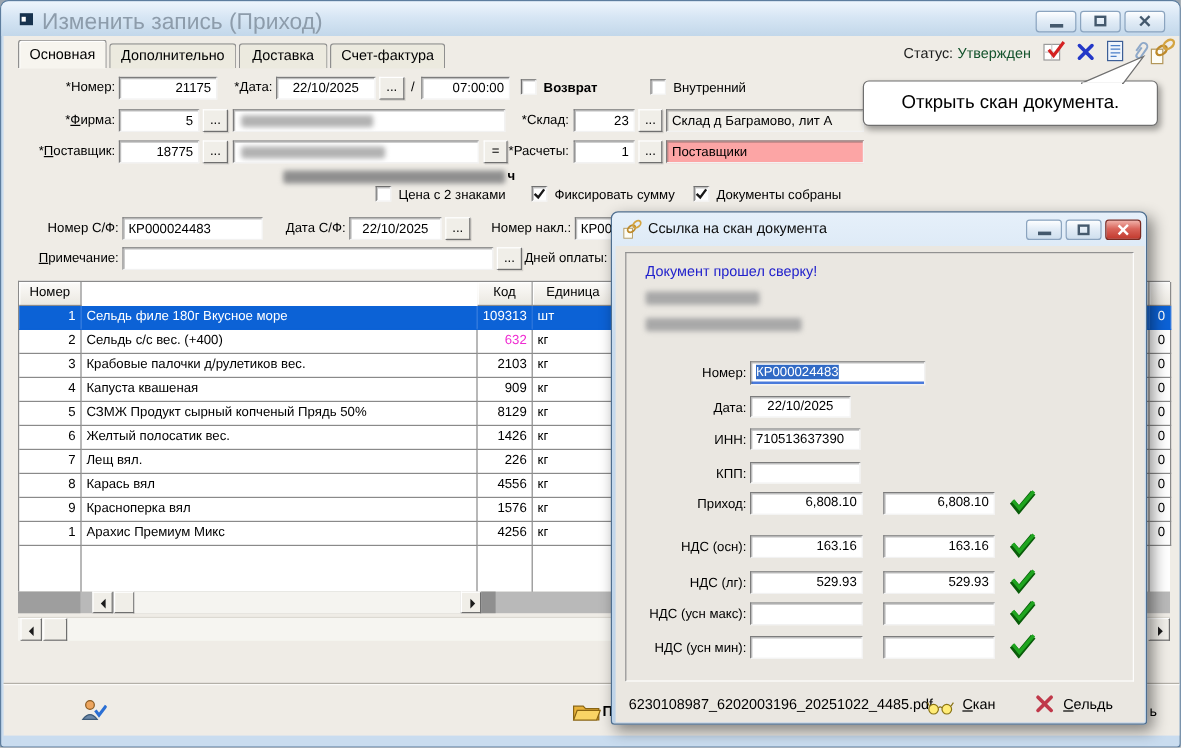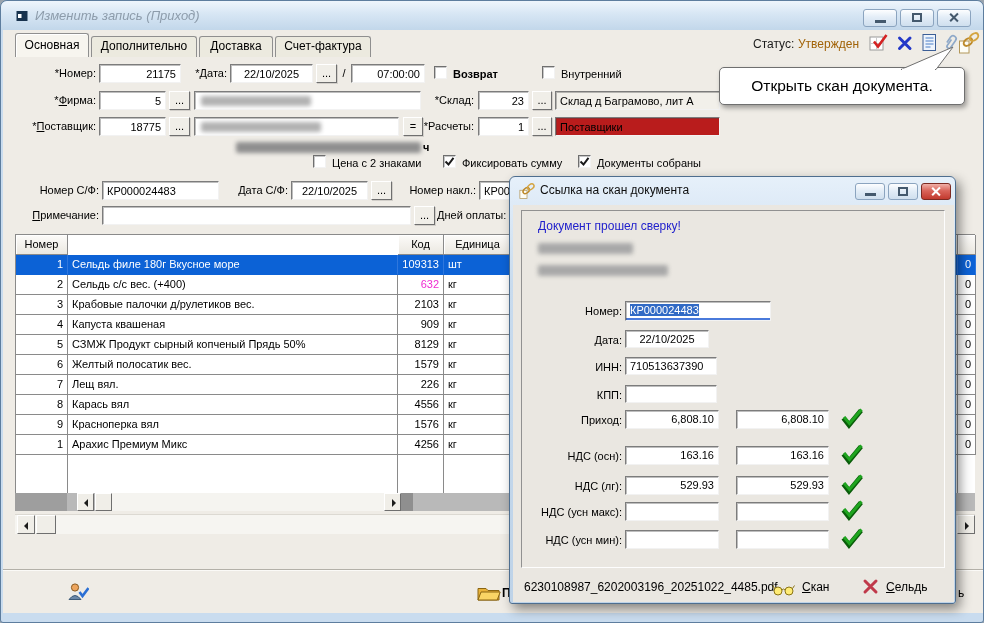--- a/index.html
+++ b/index.html
@@ -3,21 +3,21 @@
 <meta charset="utf-8">
 <style>
   * { margin:0; padding:0; box-sizing:border-box; }
   body { background:#9aa4ae; font-family:"Liberation Sans","DejaVu Sans",sans-serif; }
   #screen{ position:relative; width:984px; height:623px; background:#c9dcef;
     border:1px solid #5d7d9e; border-radius:7px 7px 3px 3px; overflow:hidden;
     font-size:11px; color:#000; }
   
   .titlebar{ position:absolute; left:0; top:0; width:100%; height:29px;
     background:linear-gradient(#eef5fc,#d7e6f4 45%,#c2d7ea); border-radius:6px 6px 0 0; }
-  .win-title{ position:absolute; left:34px; top:7px; font-size:13px; color:#8d9cab; white-space:nowrap;font-style:italic; }
+  .win-title{ position:absolute; left:34px; top:7px; font-size:19px; color:#8d9cab; white-space:nowrap; }
   .appicon{ position:absolute; left:14px; top:8px; width:14px; height:14px; }
   .winbtn{ position:absolute; top:8px; width:34px; height:18px; border:1px solid #8ba4bf; border-radius:3px;
     background:linear-gradient(#fdfeff,#e3edf7 45%,#cfdfee); }
   .dlgbtn{ position:absolute; top:6px; width:30px; height:17px; border:1px solid #8ba4bf; border-radius:3px;
     background:linear-gradient(#fdfeff,#e3edf7 45%,#cfdfee); }
   .dlgbtn.red{ background:linear-gradient(#f0b0a8,#d9645a 45%,#c23a2e); border-color:#7c2a22; }
   .g-min{ width:11px; height:3px; background:#44596d; margin:10px auto 0; }
   .g-max{ width:10px; height:9px; border:2px solid #44596d; margin:3px auto 0; background:#fff0; }
   .xmark{ position:relative; width:11px; height:11px; margin:2px auto 0; }
   .xmark::before,.xmark::after{ content:""; position:absolute; left:4.5px; top:0; width:2.4px; height:11px; background:#44596d; }
@@ -118,21 +118,21 @@
   </div>
 
   <div class="client"></div>
 
   <div class="tab active" style="left:14px;top:32px;width:74px;height:24px">Основная</div>
   <div class="tab" style="left:90px;top:35px;width:106px;height:21px">Дополнительно</div>
   <div class="tab" style="left:198px;top:35px;width:74px;height:21px">Доставка</div>
   <div class="tab" style="left:274px;top:35px;width:96px;height:21px">Счет-фактура</div>
 
   <span class="statuslbl" style="left:752px;top:36px">Статус:</span>
-  <span class="statusval" style="left:797px;top:36px;color:#a16207">Утвержден</span>
+  <span class="statusval" style="left:797px;top:36px;color:#14532d">Утвержден</span>
   <svg class="icon" style="left:868px;top:32px" width="19" height="19" viewBox="0 0 19 19">
     <rect x="1" y="4" width="13" height="13" fill="#fff" stroke="#9a9a9a"></rect>
     <path d="M1 10.5 h13 M7.5 4 v13" stroke="#c9c9c9"></path>
     <path d="M5 8.5 l4 5 L17.5 2" stroke="#d42222" stroke-width="2.6" fill="none"></path>
   </svg>
   <svg class="icon" style="left:895px;top:33px" width="18" height="18" viewBox="0 0 18 18">
     <path d="M3.5 4 L14 14.5 M14 4 L3.5 14.5" stroke="#2438c8" stroke-width="3" stroke-linecap="round"></path>
   </svg>
   <svg class="icon" style="left:920px;top:32px" width="17" height="19" viewBox="0 0 17 19">
     <rect x="2" y="1.5" width="12.5" height="16" fill="#eef4fc" stroke="#3c5e96"></rect>
@@ -173,21 +173,21 @@
   <div class="lbl" style="left:20px;top:115px;width:75px"><span>*</span><span class="ulf">Поставщик:</span></div>
   <div class="inp num" style="left:98px;top:116px;width:67px;height:19px">18775</div>
   <div class="btn3" style="left:168px;top:116px;width:21px;height:19px">...</div>
   <div class="inp" style="left:193px;top:116px;width:205px;height:19px">
       <span class="redact" style="left:6px;top:4px;width:120px;height:10px"></span>
     </div>
   <div class="btn3" style="left:402px;top:116px;width:20px;height:19px">=</div>
   <div class="lbl" style="left:411px;top:115px;width:62px;left:411px"><span>*</span><span>Расчеты:</span></div>
   <div class="inp num" style="left:477px;top:116px;width:51px;height:19px">1</div>
   <div class="btn3" style="left:531px;top:116px;width:20px;height:19px">...</div>
-  <div class="inp" style="left:554px;top:116px;width:165px;height:19px;background:#b91c1c">Поставщики</div>
+  <div class="inp" style="left:554px;top:116px;width:165px;height:19px;background:#fca5a5">Поставщики</div>
 
   <div class="redact dark" style="left:235px;top:141px;width:185px;height:11px"></div>
   <div class="cblbl" style="left:422px;top:139px;font-weight:bold">ч</div>
 
   <div class="cb" style="left:312px;top:154px"></div>
   <div class="cblbl" style="left:331px;top:155px">Цена с 2 знаками</div>
   <div class="cb" style="left:442px;top:154px">
     <svg width="11" height="11" viewBox="0 0 11 11">
         <path d="M1.5 5.5 L4.5 8.5 L9.5 1.8" stroke="#1a1a1a" stroke-width="2" fill="none"></path>
       </svg>
@@ -256,21 +256,21 @@
       <div class="td k1" style="top:100px">5</div>
       <div class="td k2" style="top:100px">СЗМЖ Продукт сырный копченый Прядь 50%</div>
       <div class="td k3" style="top:100px">8129</div>
       <div class="td k4" style="top:100px">кг</div>
       <div class="td k5" style="top:100px"></div>
       <div class="td k6" style="top:100px">0</div>
     </div>
     <div class="tr">
       <div class="td k1" style="top:120px">6</div>
       <div class="td k2" style="top:120px">Желтый полосатик вес.</div>
-      <div class="td k3" style="top:120px">1579</div>
+      <div class="td k3" style="top:120px">1426</div>
       <div class="td k4" style="top:120px">кг</div>
       <div class="td k5" style="top:120px"></div>
       <div class="td k6" style="top:120px">0</div>
     </div>
     <div class="tr">
       <div class="td k1" style="top:140px">7</div>
       <div class="td k2" style="top:140px">Лещ вял.</div>
       <div class="td k3" style="top:140px">226</div>
       <div class="td k4" style="top:140px">кг</div>
       <div class="td k5" style="top:140px"></div>

